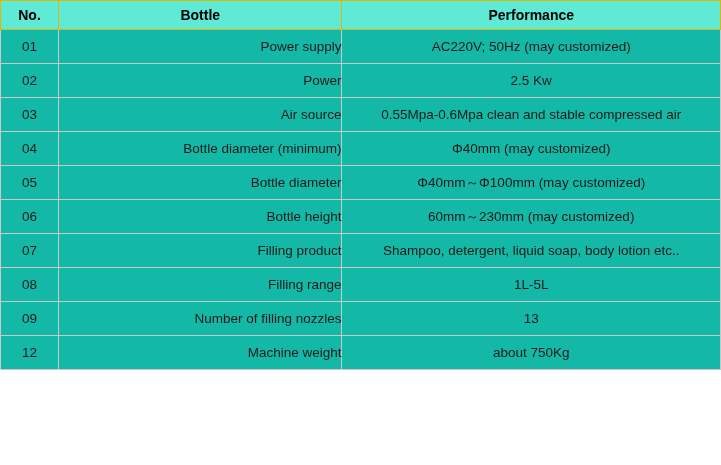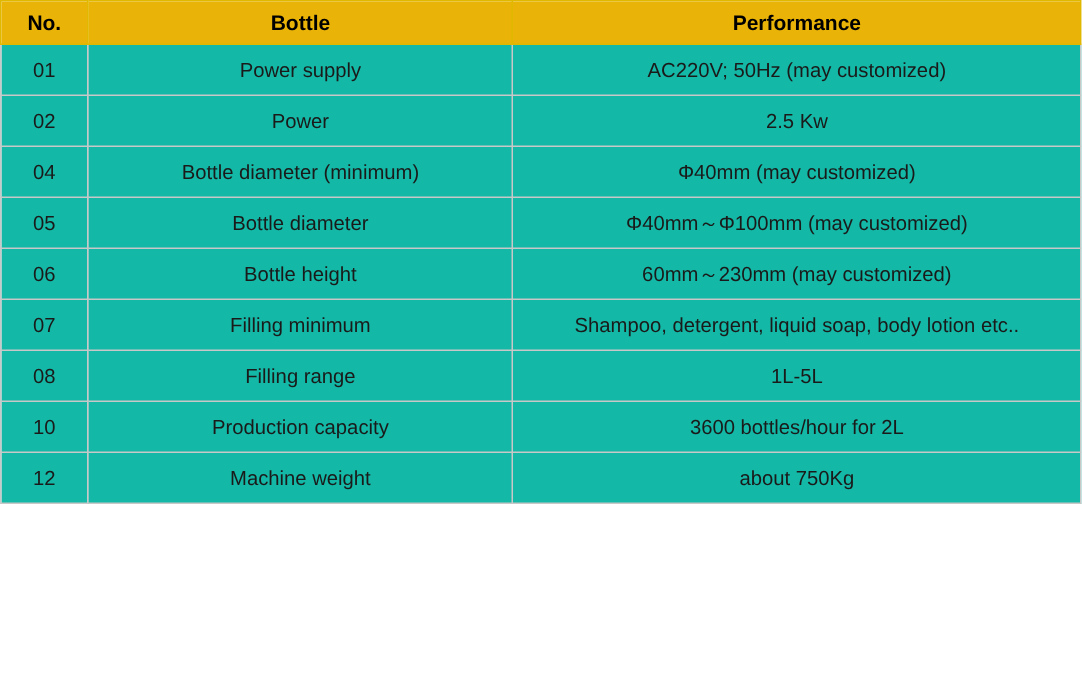--- a/index.html
+++ b/index.html
@@ -20,37 +20,37 @@
     table-layout: fixed;
   }
   .spec-table th,
   .spec-table td {
     border: 1px solid #c8c8c8;
     text-align: center;
     vertical-align: middle;
     padding: 0;
   }
   .spec-table thead th {
-    background: #eab308;
+    background: #5eead4;
     color: #000000;
     font-weight: bold;
     font-size: 14px;
     height: 28px;
     border-color: #e0b800;
   }
   .spec-table tbody td {
     height: 33px;
     font-size: 13.5px;
     background: #14b8a6;
   }
   .col-no { width: 58px; }
   .col-items { width: 283px; }
   .col-perf { width: 378px; }
   td.cell-no { font-size: 13.5px; }
-  td.cell-items { font-size: 13.5px; }
+  td.cell-items { font-size: 13.5px; text-align: right; }
   td.cell-perf { font-size: 13px; }
 </style>
 </head>
 <body>
 
 <table class="spec-table">
   <colgroup>
     <col class="col-no">
     <col class="col-items">
     <col class="col-perf">
@@ -67,48 +67,53 @@
       <td class="cell-no">01</td>
       <td class="cell-items">Power supply</td>
       <td class="cell-perf">AC220V; 50Hz (may customized)</td>
     </tr>
     <tr>
       <td class="cell-no">02</td>
       <td class="cell-items">Power</td>
       <td class="cell-perf">2.5 Kw</td>
     </tr>
     <tr>
+      <td class="cell-no">03</td>
+      <td class="cell-items">Air source</td>
+      <td class="cell-perf">0.55Mpa-0.6Mpa clean and stable compressed air</td>
+    </tr>
+    <tr>
       <td class="cell-no">04</td>
       <td class="cell-items">Bottle diameter (minimum)</td>
       <td class="cell-perf">Φ40mm (may customized)</td>
     </tr>
     <tr>
       <td class="cell-no">05</td>
       <td class="cell-items">Bottle diameter</td>
       <td class="cell-perf">Φ40mm～Φ100mm (may customized)</td>
     </tr>
     <tr>
       <td class="cell-no">06</td>
       <td class="cell-items">Bottle height</td>
       <td class="cell-perf">60mm～230mm (may customized)</td>
     </tr>
     <tr>
       <td class="cell-no">07</td>
-      <td class="cell-items">Filling minimum</td>
+      <td class="cell-items">Filling product</td>
       <td class="cell-perf">Shampoo, detergent, liquid soap, body lotion etc..</td>
     </tr>
     <tr>
       <td class="cell-no">08</td>
       <td class="cell-items">Filling range</td>
       <td class="cell-perf">1L-5L</td>
     </tr>
     <tr>
-      <td class="cell-no">10</td>
-      <td class="cell-items">Production capacity</td>
-      <td class="cell-perf">3600 bottles/hour for 2L</td>
+      <td class="cell-no">09</td>
+      <td class="cell-items">Number of filling nozzles</td>
+      <td class="cell-perf">13</td>
     </tr>
     <tr>
       <td class="cell-no">12</td>
       <td class="cell-items">Machine weight</td>
       <td class="cell-perf">about 750Kg</td>
     </tr>
   </tbody>
 </table>
 
 </body></html>

